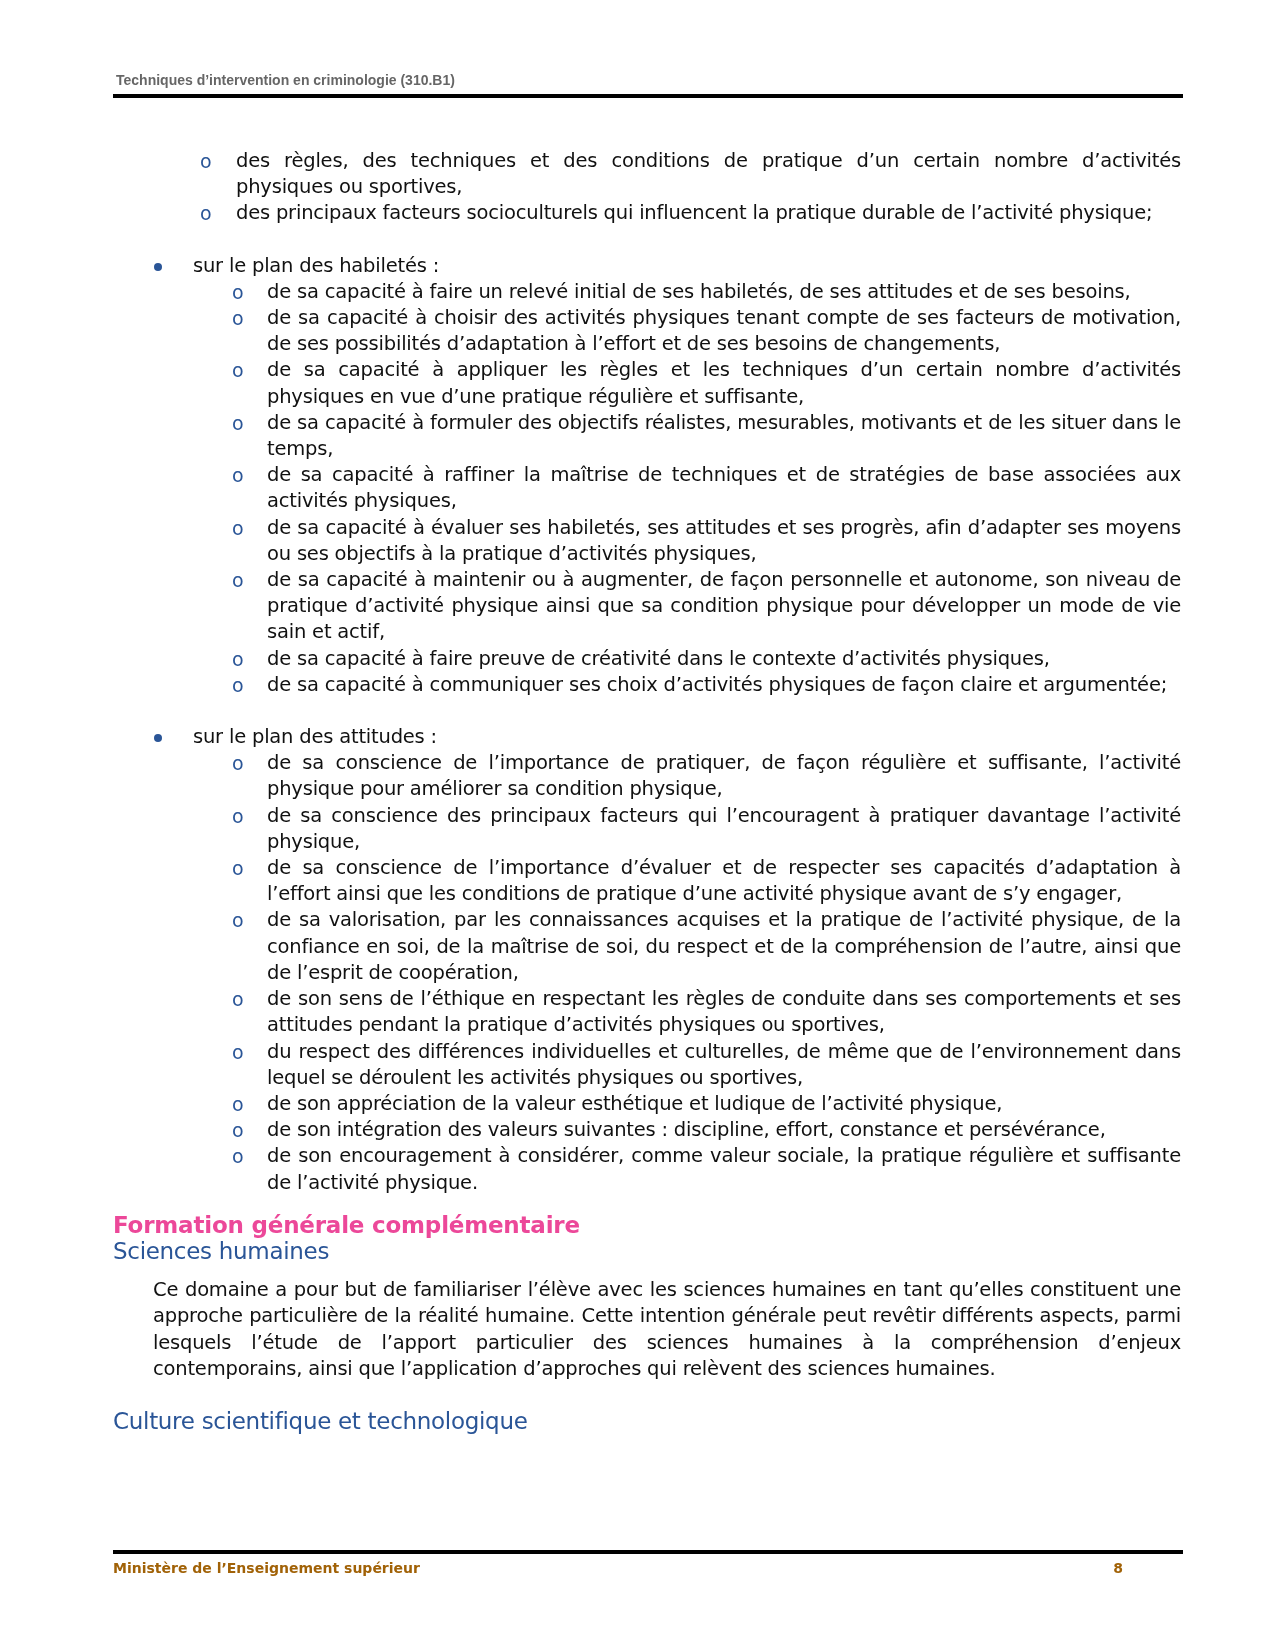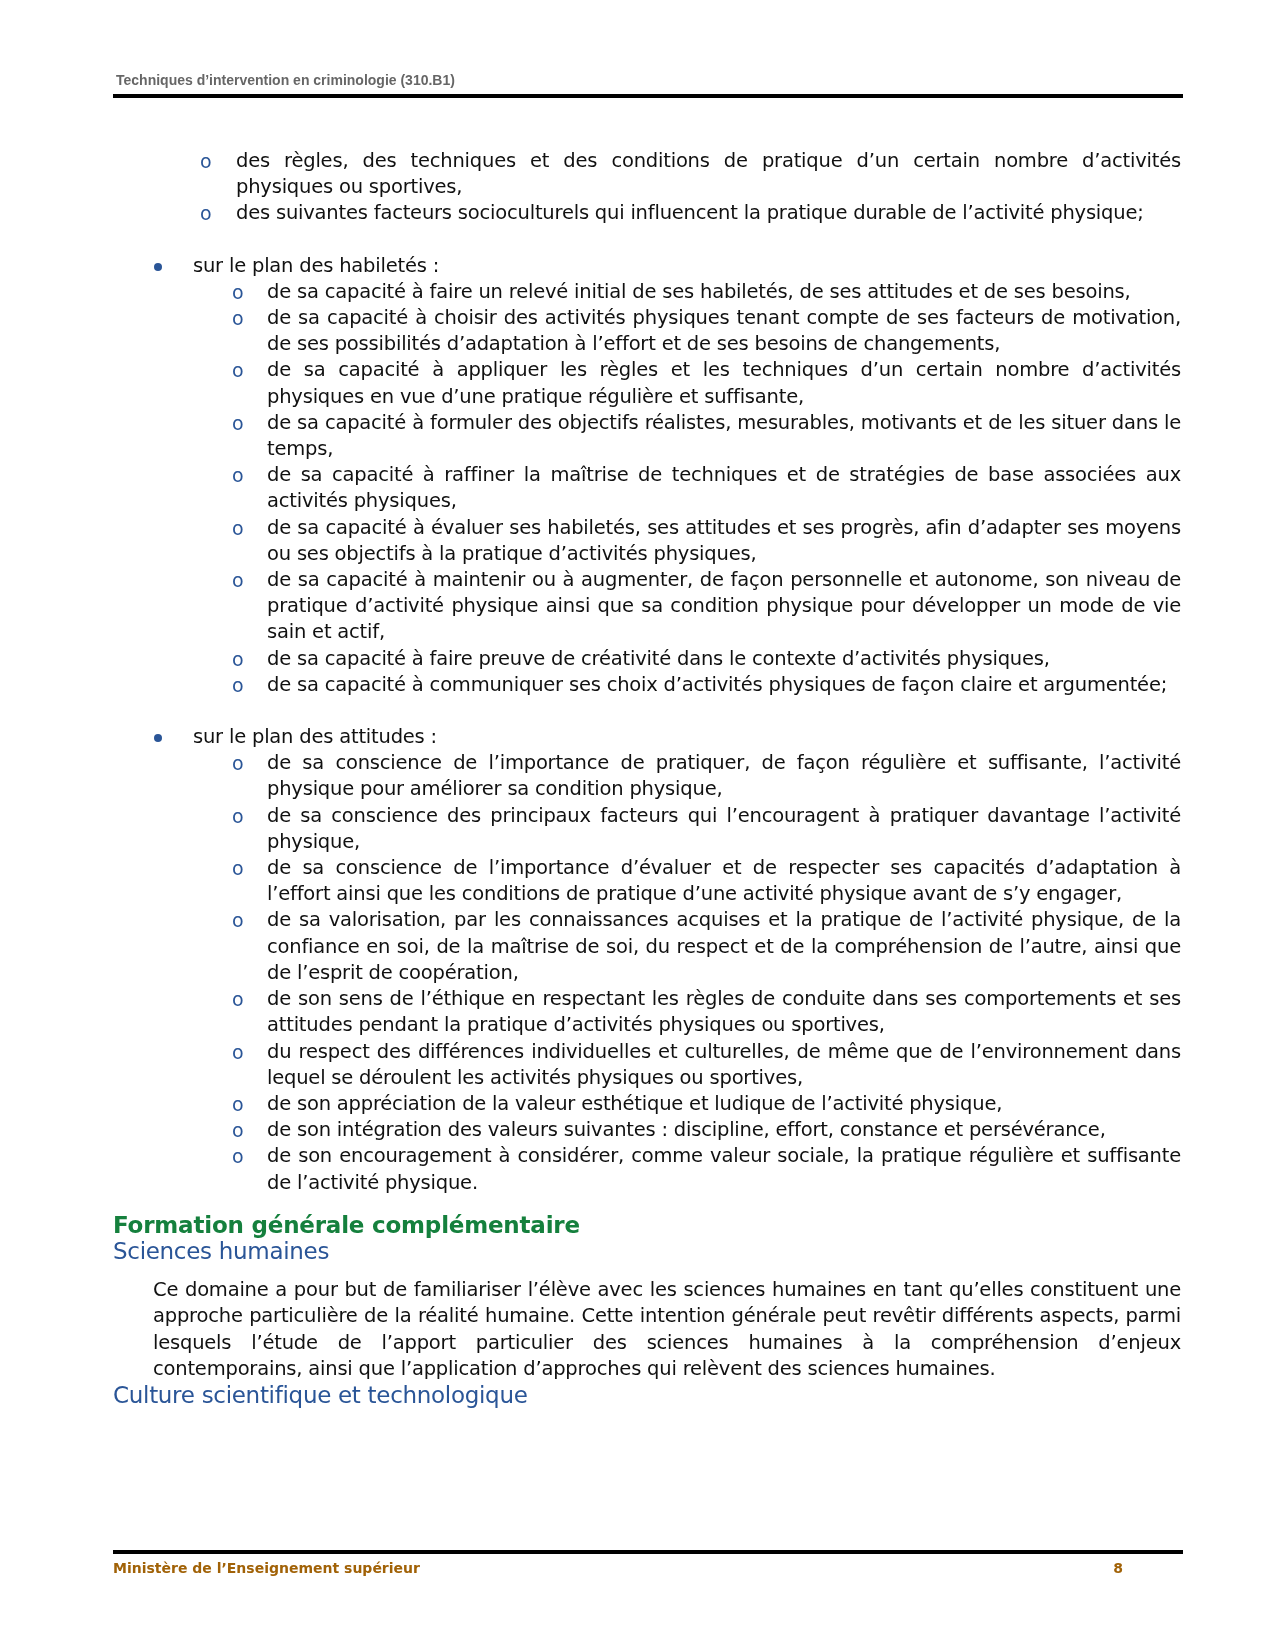--- a/index.html
+++ b/index.html
@@ -32,28 +32,28 @@
   .li2 .o, .li2n .o {
     position: absolute; color: #2a5597; font-size: 19px;
   }
   .li2 .o { left: 87px; }
   .li2n { position: relative; padding-left: 154px; text-align: justify; }
   .li2n .o { left: 119px; }
 
   .gap { height: 26px; }
 
   .h2 {
-    font-weight: bold; font-size: 23px; color: #15803d; margin-top: 16px;
+    font-weight: bold; font-size: 23px; color: #ec4899; margin-top: 16px;
     letter-spacing: -0.2px;
   }
   .h3 {
     font-size: 23px; color: #2a5597; margin-top: 0; letter-spacing: -0.3px;
   }
   .para { text-align: justify; margin-top: 13px; text-align-last: left; margin-left: 40px; }
-  .h3b { }
+  .h3b { margin-top: 26px; }
 
   .footer {
     position: absolute; left: 113px; top: 1550px; width: 1070px;
   }
   .footer .rule { margin-top: 0; height: 4px; }
   .footer-row {
     display: flex; justify-content: space-between; margin-top: 6px;
     font-weight: bold; font-size: 14px; color: #a16207;
   }
   .footer-row .page { margin-right: 60px; }
@@ -67,21 +67,21 @@
 </div>
 
 <div class="content">
   <ul class="lvl">
     <li class="li2">
       <span class="o">o</span>
       <span>des règles, des techniques et des conditions de pratique d’un certain nombre d’activités physiques ou sportives,</span>
     </li>
     <li class="li2">
       <span class="o">o</span>
-      <span>des suivantes facteurs socioculturels qui influencent la pratique durable de l’activité physique;</span>
+      <span>des principaux facteurs socioculturels qui influencent la pratique durable de l’activité physique;</span>
     </li>
   </ul>
 
   <div class="gap"></div>
 
   <ul class="lvl">
     <li class="li1">
       <span class="bullet"></span>
       <span>sur le plan des habiletés :</span>
     </li>

